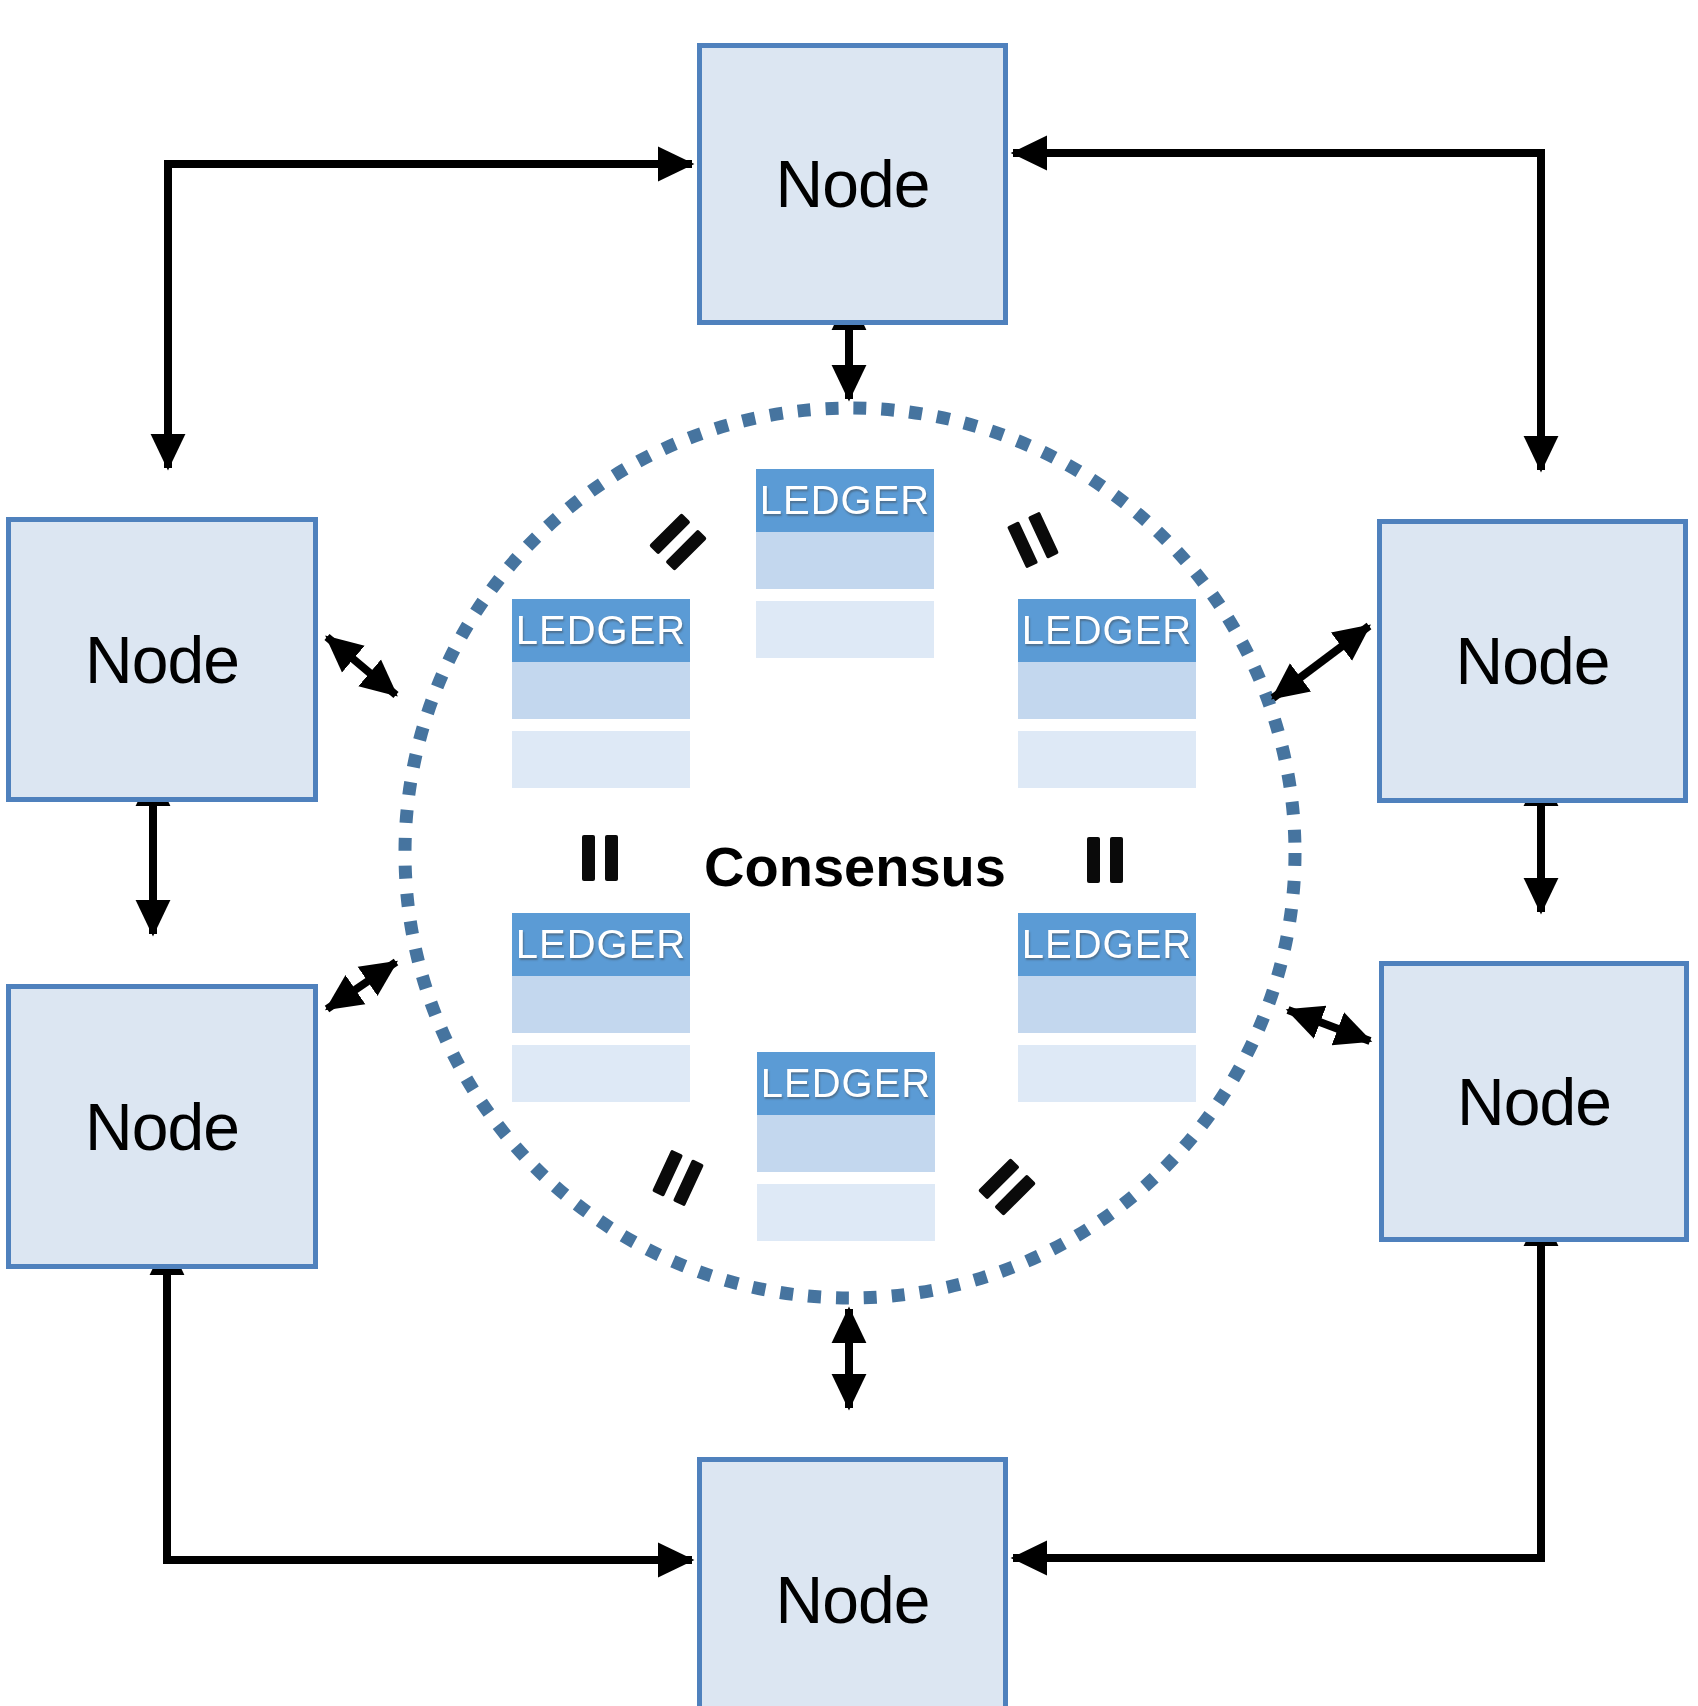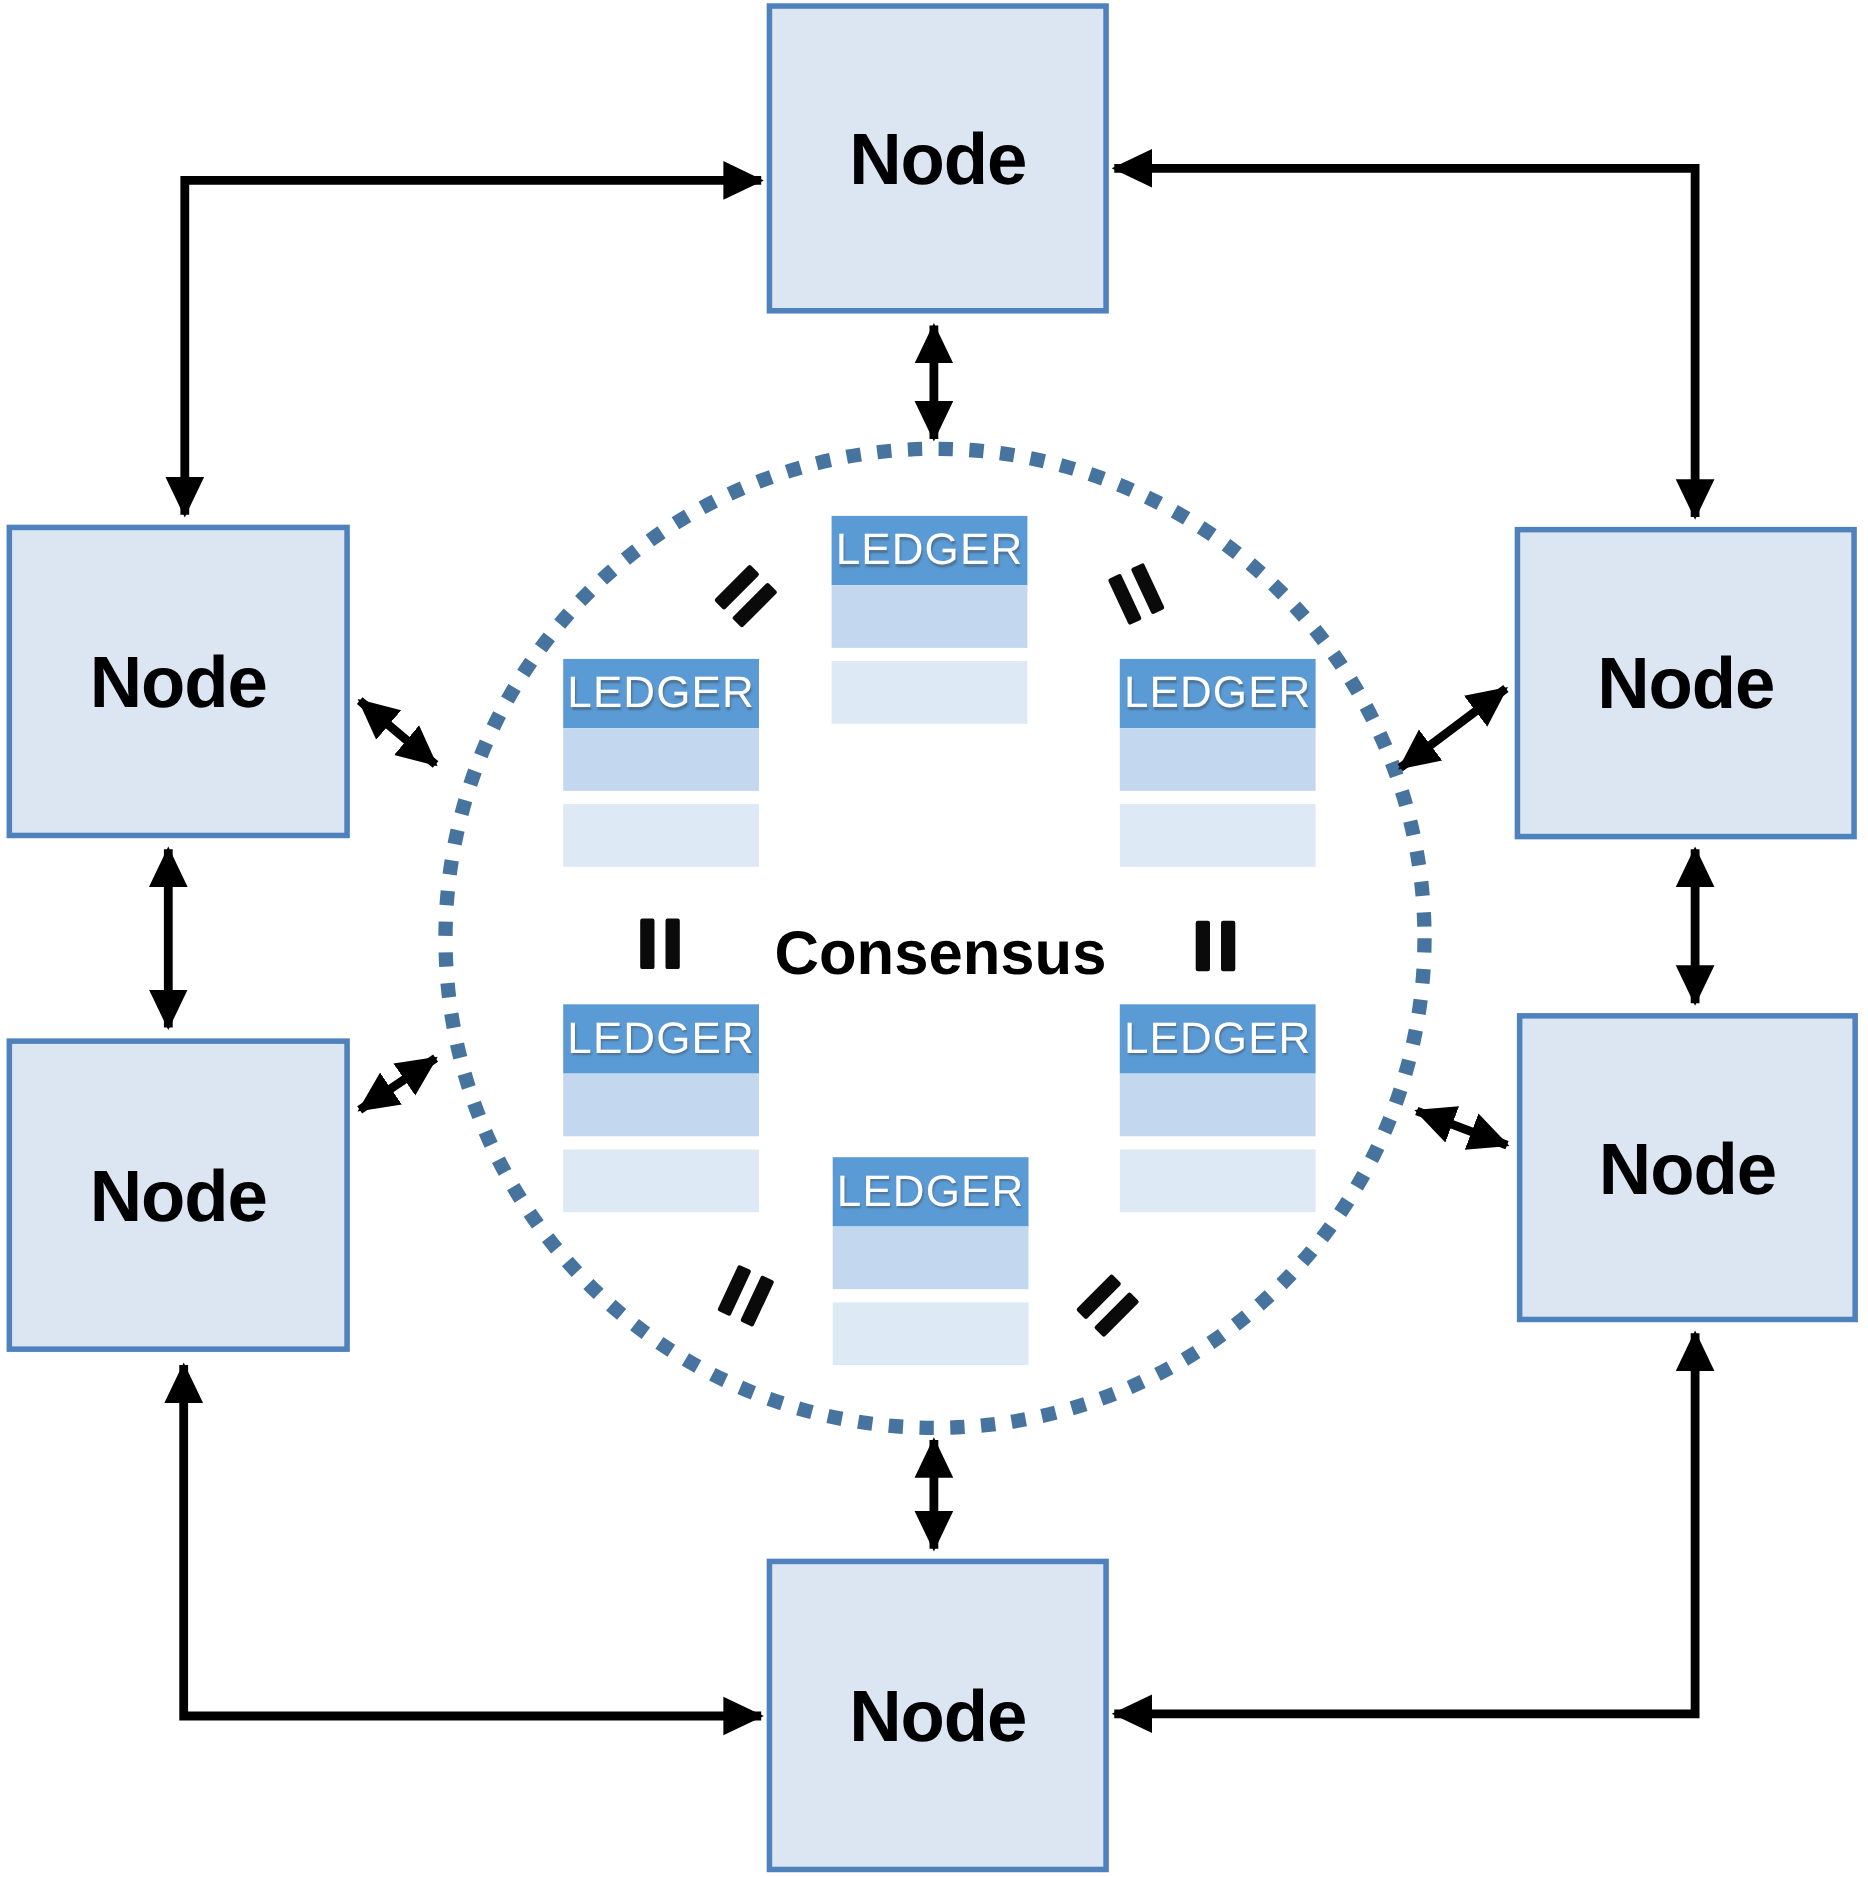--- a/index.html
+++ b/index.html
@@ -4,21 +4,21 @@
 <style>
   html,body{margin:0;padding:0;background:#ffffff;}
   #canvas{
     position:relative;width:1698px;height:1706px;background:#ffffff;overflow:hidden;
     font-family:"Liberation Sans","DejaVu Sans",sans-serif;
   }
   #connections{position:absolute;left:0;top:0;width:1698px;height:1706px;pointer-events:none;}
   .node{
     position:absolute;box-sizing:border-box;background:#dce6f2;border:5px solid #4f81bd;
     display:flex;align-items:center;justify-content:center;
-    font-weight:bold;font-size:66px;letter-spacing:-1px;color:#000000;
+    font-weight:normal;font-size:66px;letter-spacing:-1px;color:#000000;margin-top:40px;
   }
   .ledger{position:absolute;width:178px;}
   .ledger-header{
     height:63px;background:#5b9bd5;color:#ffffff;
     display:flex;align-items:center;justify-content:center;
     font-size:40px;letter-spacing:1px;
     text-shadow:1px 2px 2px rgba(60,60,60,0.45);
   }
   .ledger-row{height:57px;margin-top:12px;}
   .ledger-row.row1{background:#c3d7ee;margin-top:0;}

